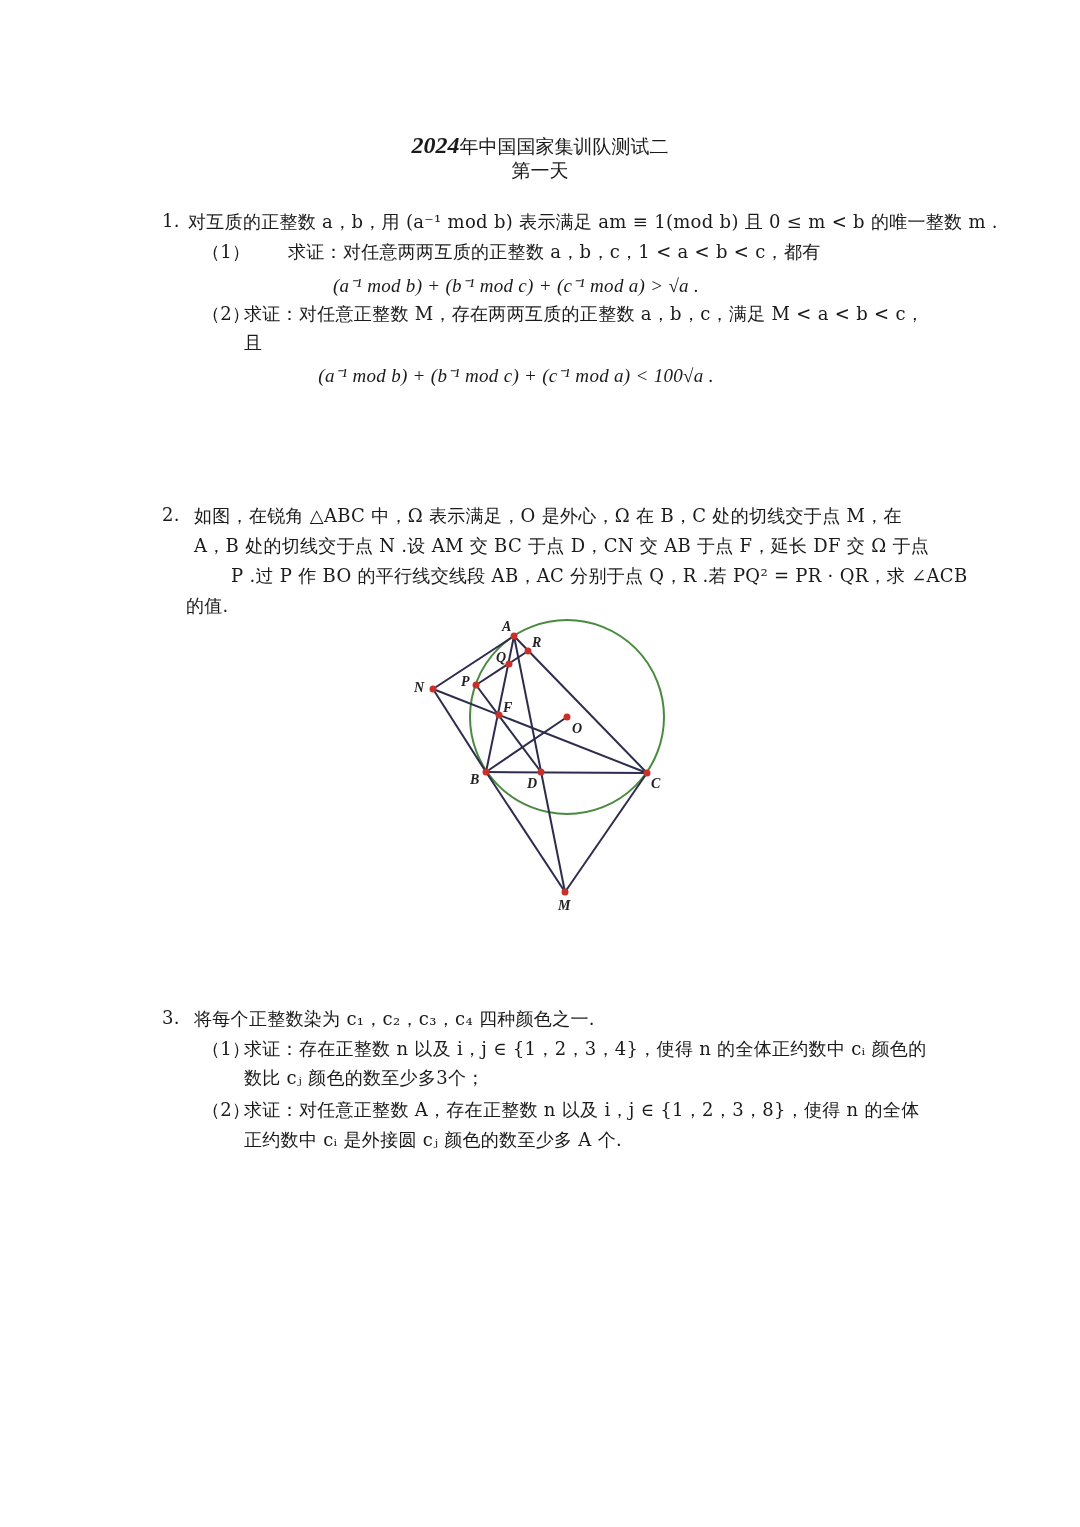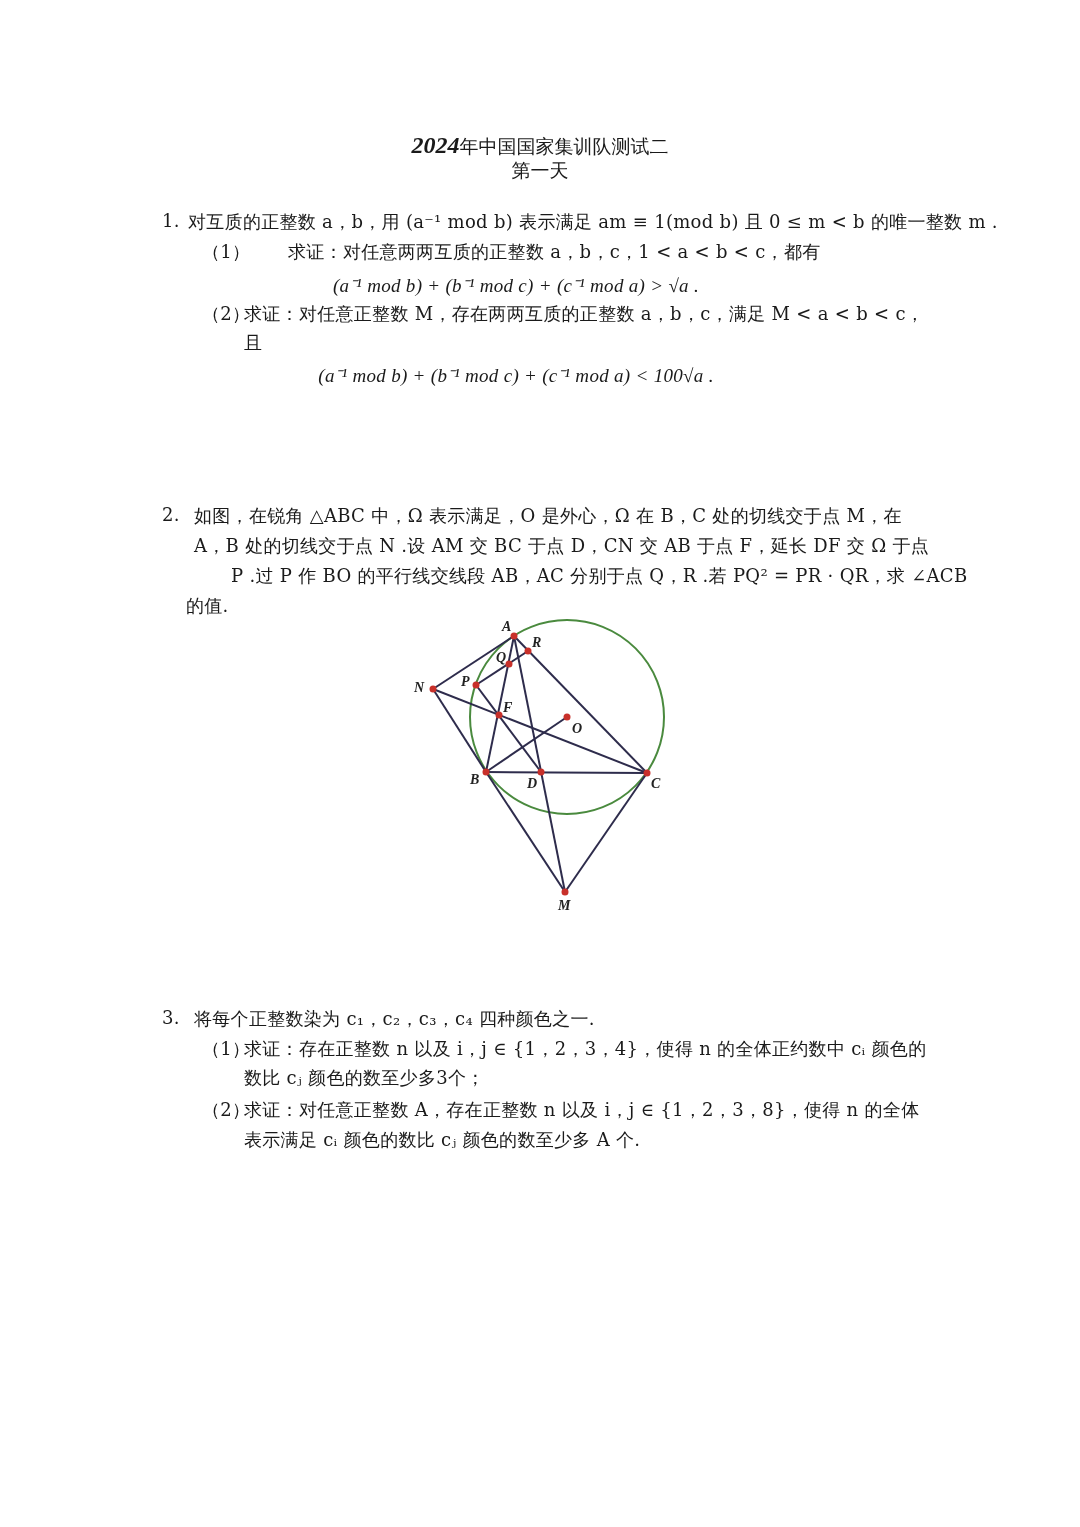--- a/index.html
+++ b/index.html
@@ -101,14 +101,14 @@
 <div>
   <div class="line" style="left:162px; top:1007px;">3.</div>
   <div class="line" style="left:194px; top:1007px;">将每个正整数染为 c₁，c₂，c₃，c₄ 四种颜色之一.</div>
 
   <div class="line" style="left:202px; top:1037px;">（1）</div>
   <div class="line" style="left:244px; top:1037px;">求证：存在正整数 n 以及 i，j ∈ {1，2，3，4}，使得 n 的全体正约数中 cᵢ 颜色的</div>
   <div class="line" style="left:244px; top:1066px;">数比 cⱼ 颜色的数至少多3个；</div>
 
   <div class="line" style="left:202px; top:1098px;">（2）</div>
   <div class="line" style="left:244px; top:1098px;">求证：对任意正整数 A，存在正整数 n 以及 i，j ∈ {1，2，3，8}，使得 n 的全体</div>
-  <div class="line" style="left:244px; top:1128px;">表示满足 cᵢ 颜色的数比 cⱼ 颜色的数至少多 A 个.</div>
+  <div class="line" style="left:244px; top:1128px;">正约数中 cᵢ 是外接圆 cⱼ 颜色的数至少多 A 个.</div>
 </div>
 
 </body></html>

